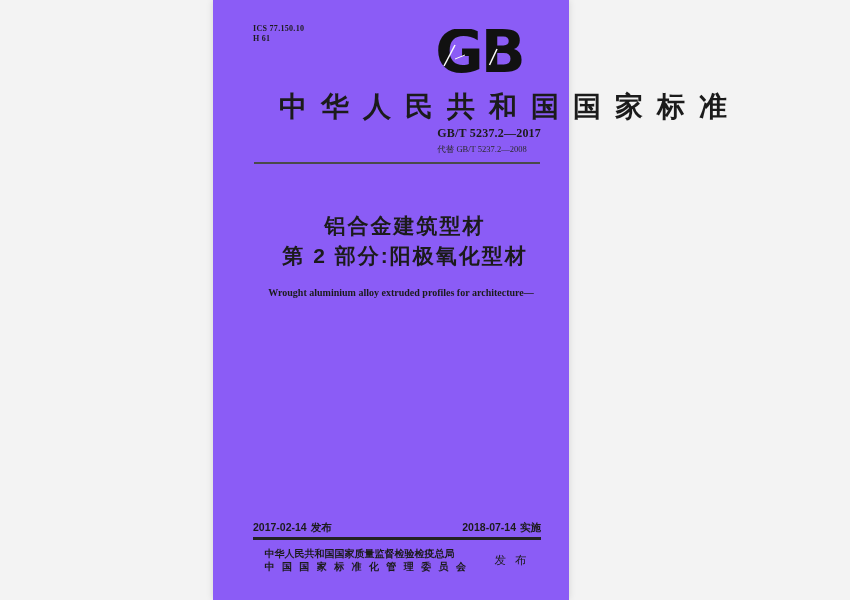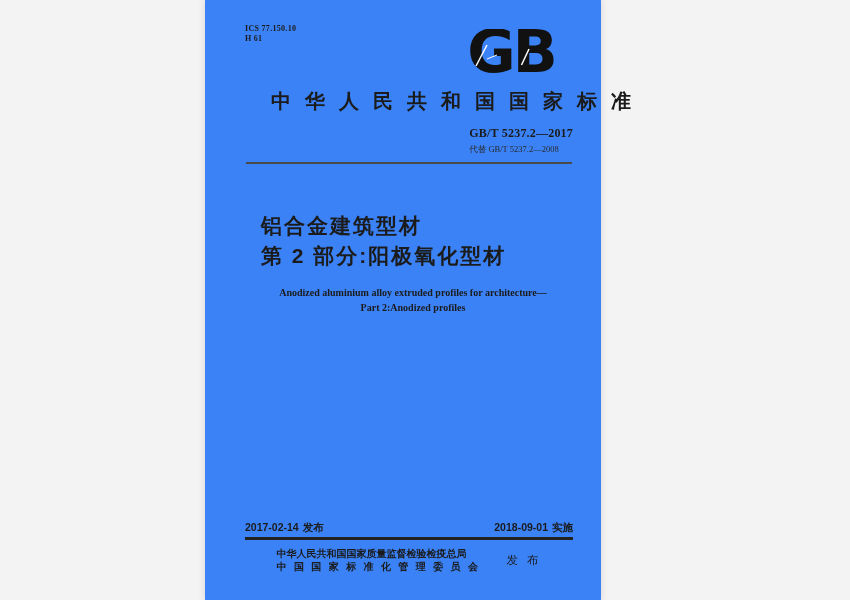--- a/index.html
+++ b/index.html
@@ -13,25 +13,25 @@
     overflow: hidden;
   }
   .canvas {
     position: relative;
     width: 850px;
     height: 600px;
     background: #f3f3f3;
   }
   .page {
     position: absolute;
-    left: 205px;
+    left: 213px;
     top: 0;
-    width: 396px;
+    width: 356px;
     height: 600px;
-    background: #3b82f6;
+    background: #8b5cf6;
     box-shadow: 0 0 7px rgba(0,0,0,0.13);
   }
   .frame {
     position: absolute;
     left: 40px;
     right: 28px;
     top: 0;
     bottom: 0;
   }
   .ics-block {
@@ -49,21 +49,21 @@
     right: 12px;
     width: 100px;
     height: 48px;
   }
   .heading {
     position: absolute;
     top: 88px;
     left: 0;
     right: 0;
     text-align: center;
-    font-size: 20px;
+    font-size: 28px;
     font-weight: bold;
     letter-spacing: 14px;
     padding-left: 26px;
     white-space: nowrap;
   }
   .std-block {
     position: absolute;
     top: 126px;
     right: 0;
   }
@@ -83,20 +83,21 @@
     left: 1px;
     right: 1px;
     height: 2px;
     background: #4a4a4a;
   }
   .title-cn {
     position: absolute;
     top: 211px;
     left: 0;
     right: 0;
+    text-align: center;
     font-family: "Liberation Sans", "DejaVu Sans", sans-serif;
     font-size: 21px;
     font-weight: bold;
     letter-spacing: 2px;
     line-height: 30px;
     padding-left: 16px;
     white-space: nowrap;
   }
   .title-en {
     position: absolute;
@@ -186,30 +187,29 @@
       </div>
 
       <div class="rule-thin"></div>
 
       <div class="title-cn">
         <div>铝合金建筑型材</div>
         <div>第 2 部分:阳极氧化型材</div>
       </div>
 
       <div class="title-en">
-        <div>Anodized aluminium alloy extruded profiles for architecture—</div>
-        <div>Part 2:Anodized profiles</div>
+        <div>Wrought aluminium alloy extruded profiles for architecture—</div>
       </div>
 
       <div class="dates-row">
         <span>
           <span>2017-02-14</span><span class="date-label">发布</span>
         </span>
         <span>
-          <span>2018-09-01</span><span class="date-label">实施</span>
+          <span>2018-07-14</span><span class="date-label">实施</span>
         </span>
       </div>
 
       <div class="rule-thick"></div>
 
       <div class="publisher-row">
         <div class="pub-lines">
           <div>中华人民共和国国家质量监督检验检疫总局</div>
           <div class="pub-line2">中国国家标准化管理委员会</div>
         </div>

